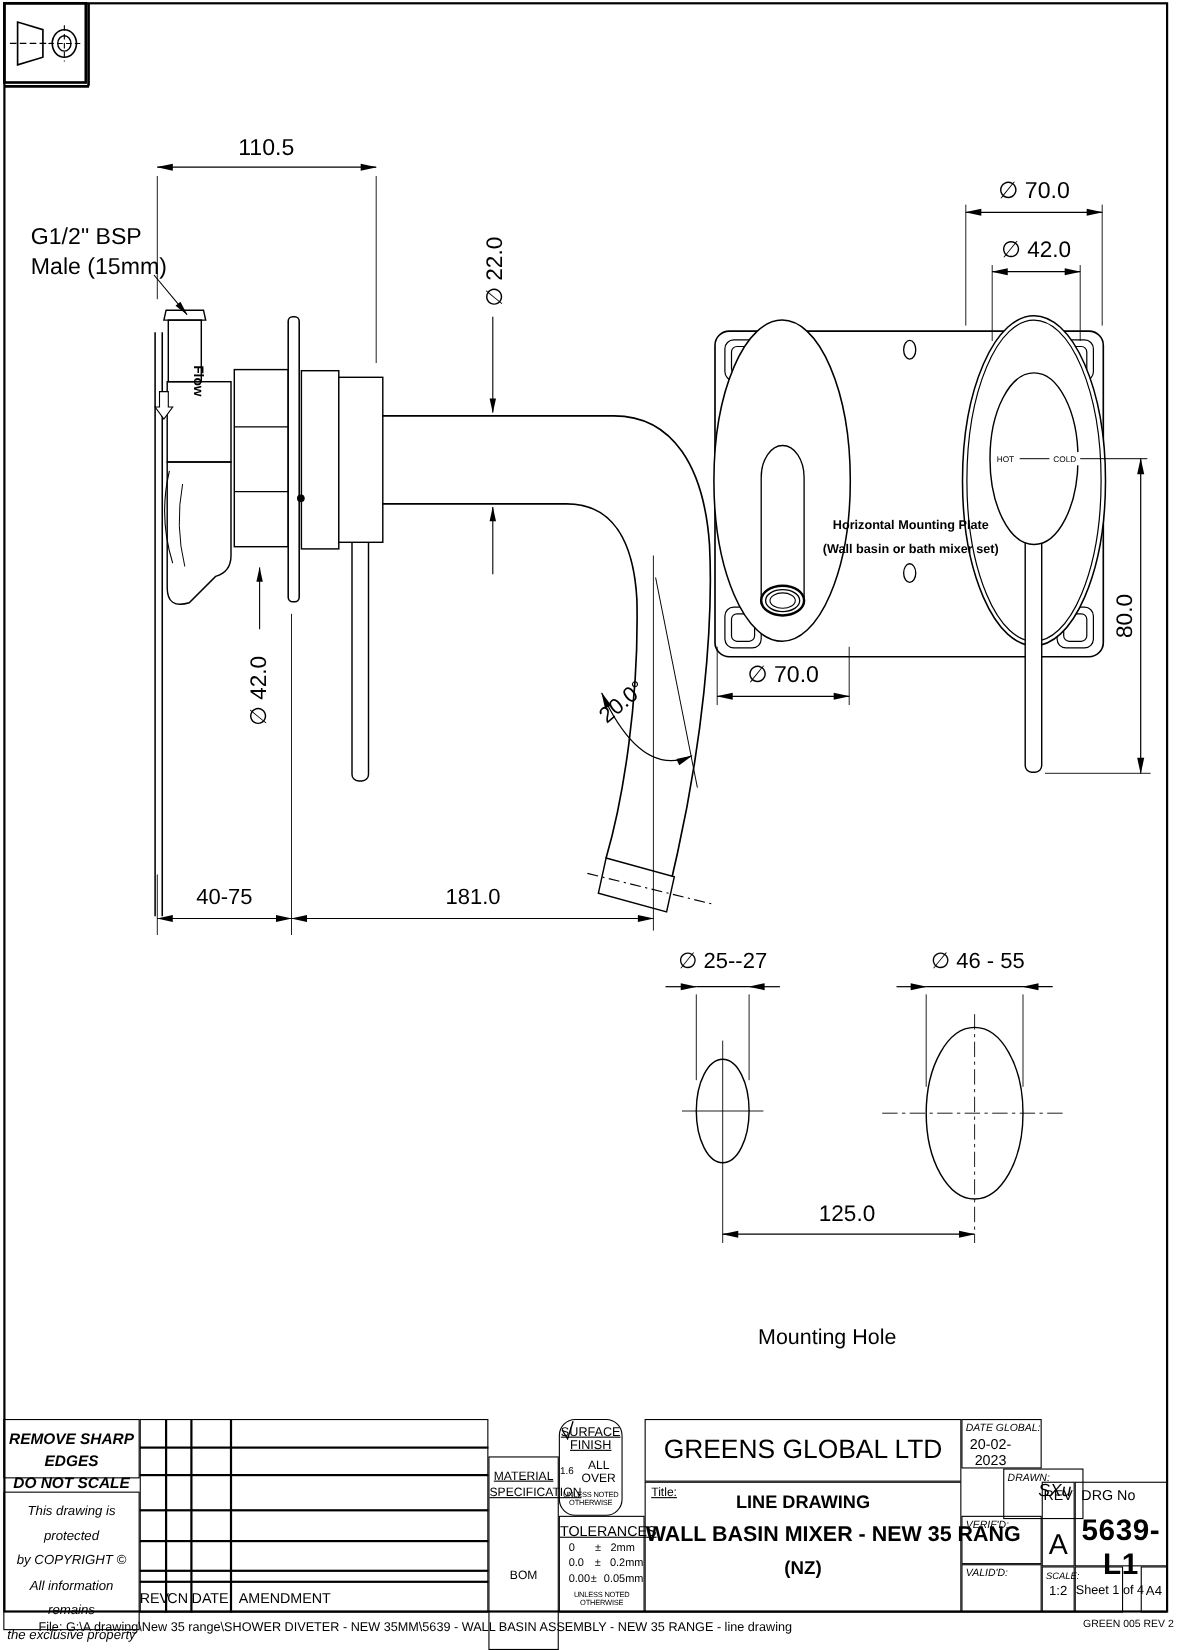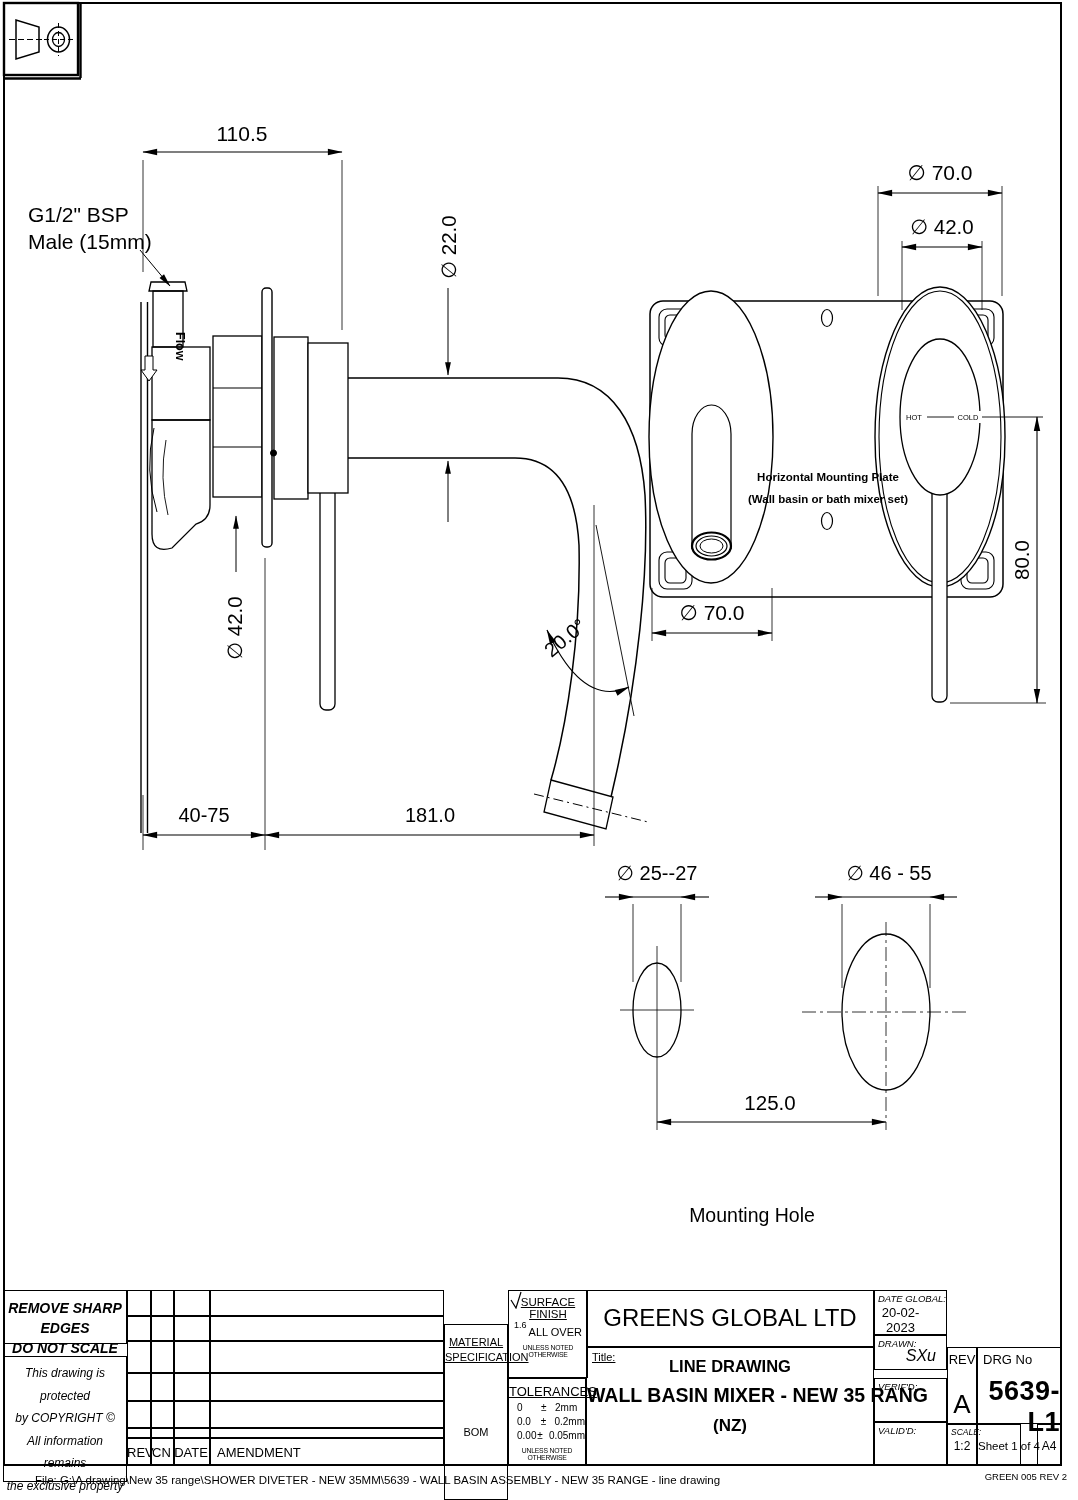--- a/index.html
+++ b/index.html
@@ -34,21 +34,21 @@
   .t1{font-size:16.5px;margin-top:9px;}
   .t2{font-size:19.5px;margin-top:8px;white-space:nowrap;}
   .t3{font-size:17px;margin-top:9px;}
   .slabel{position:absolute;left:3px;top:2px;font-style:italic;font-size:9.5px;}
   .dval{font-size:13px;text-align:center;padding:14px 20px 0 0;}
   .itemno{font-size:13.5px;padding:18px 0 0 10px;}
   .sxu{font-style:italic;font-size:16px;text-align:right;padding:11px 10px 0 0;}
   .revA{font-size:26px;text-align:center;margin-top:22px;}
   .revhdr{font-size:13px;text-align:center;margin-top:4px;}
   .drglabel{position:absolute;left:5px;top:4px;font-size:13px;}
-  .drgno{font-size:27px;font-weight:bold;text-align:right;margin-top:28px;letter-spacing:0.5px;}
+  .drgno{font-size:27px;font-weight:bold;text-align:center;margin-top:28px;letter-spacing:0.5px;}
   .scaleval{font-size:12px;text-align:center;margin-top:14px;}
   .sheet{font-size:11.5px;text-align:center;line-height:42px;white-space:nowrap;}
   .a4{font-size:12px;text-align:center;line-height:42px;}
   #filepath{position:absolute;left:35px;top:1474px;font-size:11.5px;white-space:nowrap;}
   #docref{position:absolute;left:972px;top:1471px;width:95px;font-size:9.5px;text-align:right;white-space:nowrap;}
 </style>
 </head>
 <body>
 
 <div id="frame"></div>
@@ -250,21 +250,21 @@
   <div class="revlabel" style="left:147px;width:23px;text-align:center;">CN</div>
   <div class="revlabel" style="left:170px;width:36px;text-align:center;">DATE</div>
   <div class="revlabel" style="left:214px;">AMENDMENT</div>
 
   <div class="cell matcell" style="left:441px;top:0;width:64px;height:176px;">
     <div class="u">MATERIAL</div>
     <div class="u">SPECIFICATION</div>
     <div class="bom">BOM</div>
   </div>
 
-  <div class="cell surf" style="left:505px;top:0;width:80px;height:88px;">
+  <div class="cell surf" style="left:505px;top:0;width:58px;height:88px;border-radius:15px;">
     <div class="u">SURFACE FINISH</div>
     <div class="surfsym">
       <span class="v16">1.6</span>
       <svg width="14" height="18">
           <path d="M2,9 L7,17 L12,1" stroke="#000" fill="none" stroke-width="1.2"></path>
         </svg>
       <span>ALL OVER</span>
     </div>
     <div class="note">UNLESS NOTED OTHERWISE</div>
   </div>
@@ -295,21 +295,21 @@
     <div class="titlelabel">Title:</div>
     <div class="t1">LINE DRAWING</div>
     <div class="t2">WALL BASIN MIXER - NEW 35 RANG</div>
     <div class="t3">(NZ)</div>
   </div>
 
   <div class="cell" style="left:871px;top:0;width:73px;height:45px;">
     <div class="slabel">DATE GLOBAL:</div>
     <div class="dval">20-02-2023</div>
   </div>
-  <div class="cell" style="left:871px;top:45px;width:73px;height:35px;padding-left:24px;">
+  <div class="cell" style="left:909px;top:45px;width:73px;height:46px;padding-left:24px;">
     <div class="slabel">DRAWN:</div>
     <div class="sxu">SXu</div>
   </div>
   <div class="cell" style="left:871px;top:88px;width:73px;height:44px;">
     <div class="slabel">VERIF'D:</div>
   </div>
   <div class="cell" style="left:871px;top:132px;width:73px;height:44px;">
     <div class="slabel">VALID'D:</div>
   </div>
   <div class="cell" style="left:944px;top:57px;width:30px;height:77px;">

